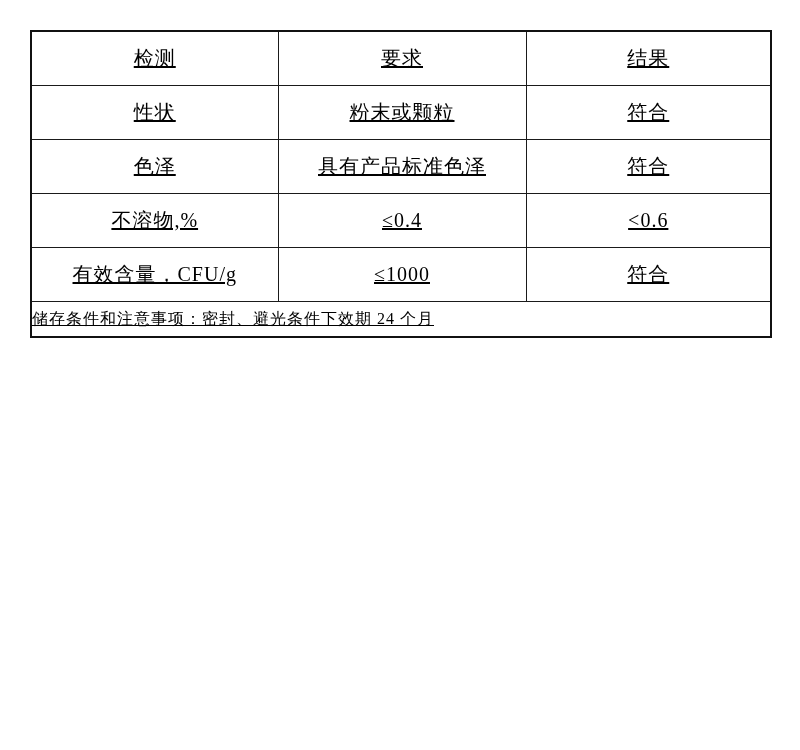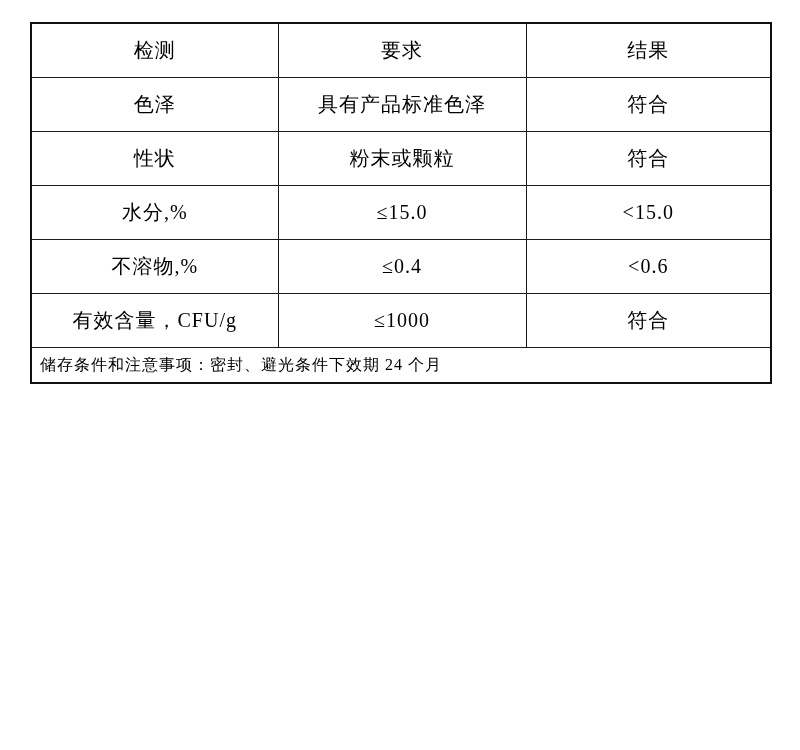--- a/index.html
+++ b/index.html
@@ -11,24 +11,25 @@
     position: relative;
     width: 800px;
     height: 750px;
     background: #ffffff;
     font-family: "Liberation Serif", "DejaVu Serif", serif;
     color: #000000;
   }
   table.spec {
     position: absolute;
     left: 30px;
-    top: 22px;
+    top: 30px;
     width: 740px;
     border-collapse: collapse;
     table-layout: fixed;
+    text-decoration: underline;
   }
   table.spec th,
   table.spec td {
     border: 1.5px solid #1a1a1a;
     text-align: center;
     vertical-align: middle;
     font-size: 20px;
     font-weight: normal;
     height: 53px;
     padding: 0 4px;
@@ -39,21 +40,21 @@
   table.spec {
     border: 2px solid #111111;
   }
   table.spec col.c1 { width: 247px; }
   table.spec col.c2 { width: 248px; }
   table.spec col.c3 { width: 245px; }
   table.spec tr.footer-row td {
     height: 34px;
     font-size: 16px;
     text-align: left;
-    padding-left: 8px;
+    padding-left: 0;
     letter-spacing: 1px;
   }
 </style>
 </head>
 <body>
 
 <div class="page">
   <table class="spec">
     <colgroup>
       <col class="c1">
@@ -63,33 +64,28 @@
     <thead>
       <tr>
         <th>检测</th>
         <th>要求</th>
         <th>结果</th>
       </tr>
     </thead>
     <tbody id="spec-body">
 
     <tr>
-          <td>色泽</td>
-          <td>具有产品标准色泽</td>
-          <td>符合</td>
-        </tr>
-        <tr>
           <td>性状</td>
           <td>粉末或颗粒</td>
           <td>符合</td>
         </tr>
         <tr>
-          <td>水分,%</td>
-          <td>≤15.0</td>
-          <td>&lt;15.0</td>
+          <td>色泽</td>
+          <td>具有产品标准色泽</td>
+          <td>符合</td>
         </tr>
         <tr>
           <td>不溶物,%</td>
           <td>≤0.4</td>
           <td>&lt;0.6</td>
         </tr>
         <tr>
           <td>有效含量，CFU/g</td>
           <td>≤1000</td>
           <td>符合</td>

